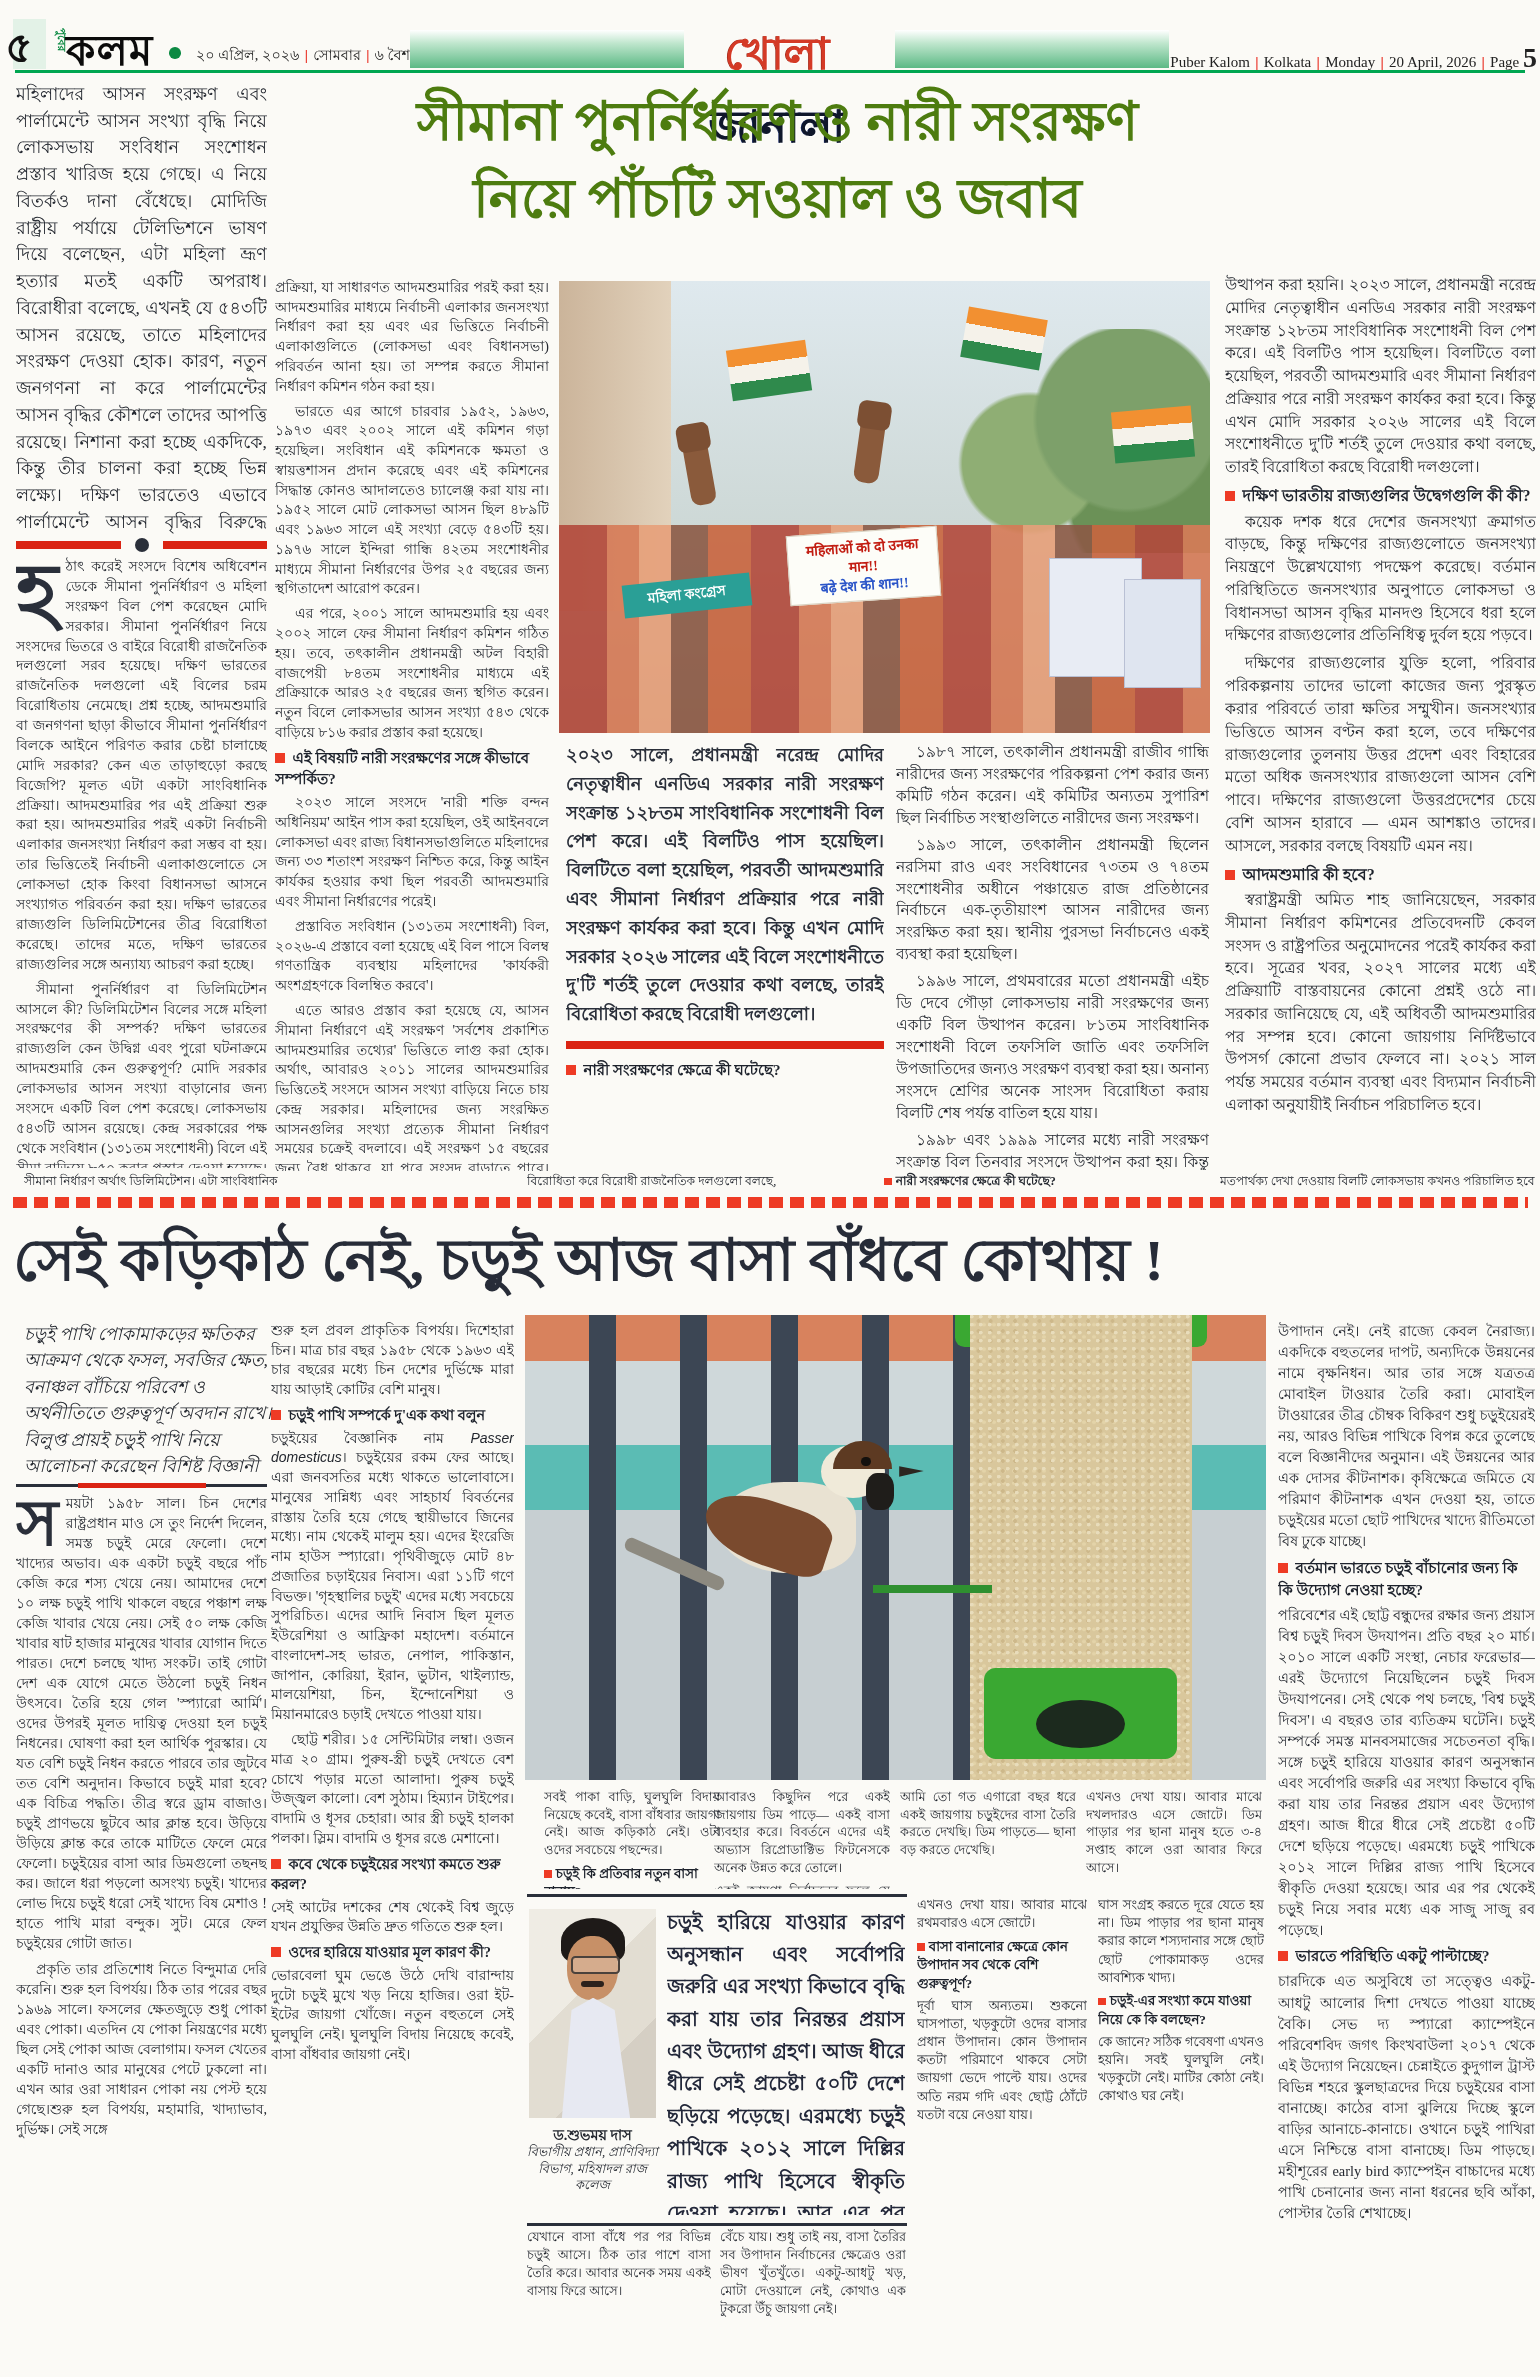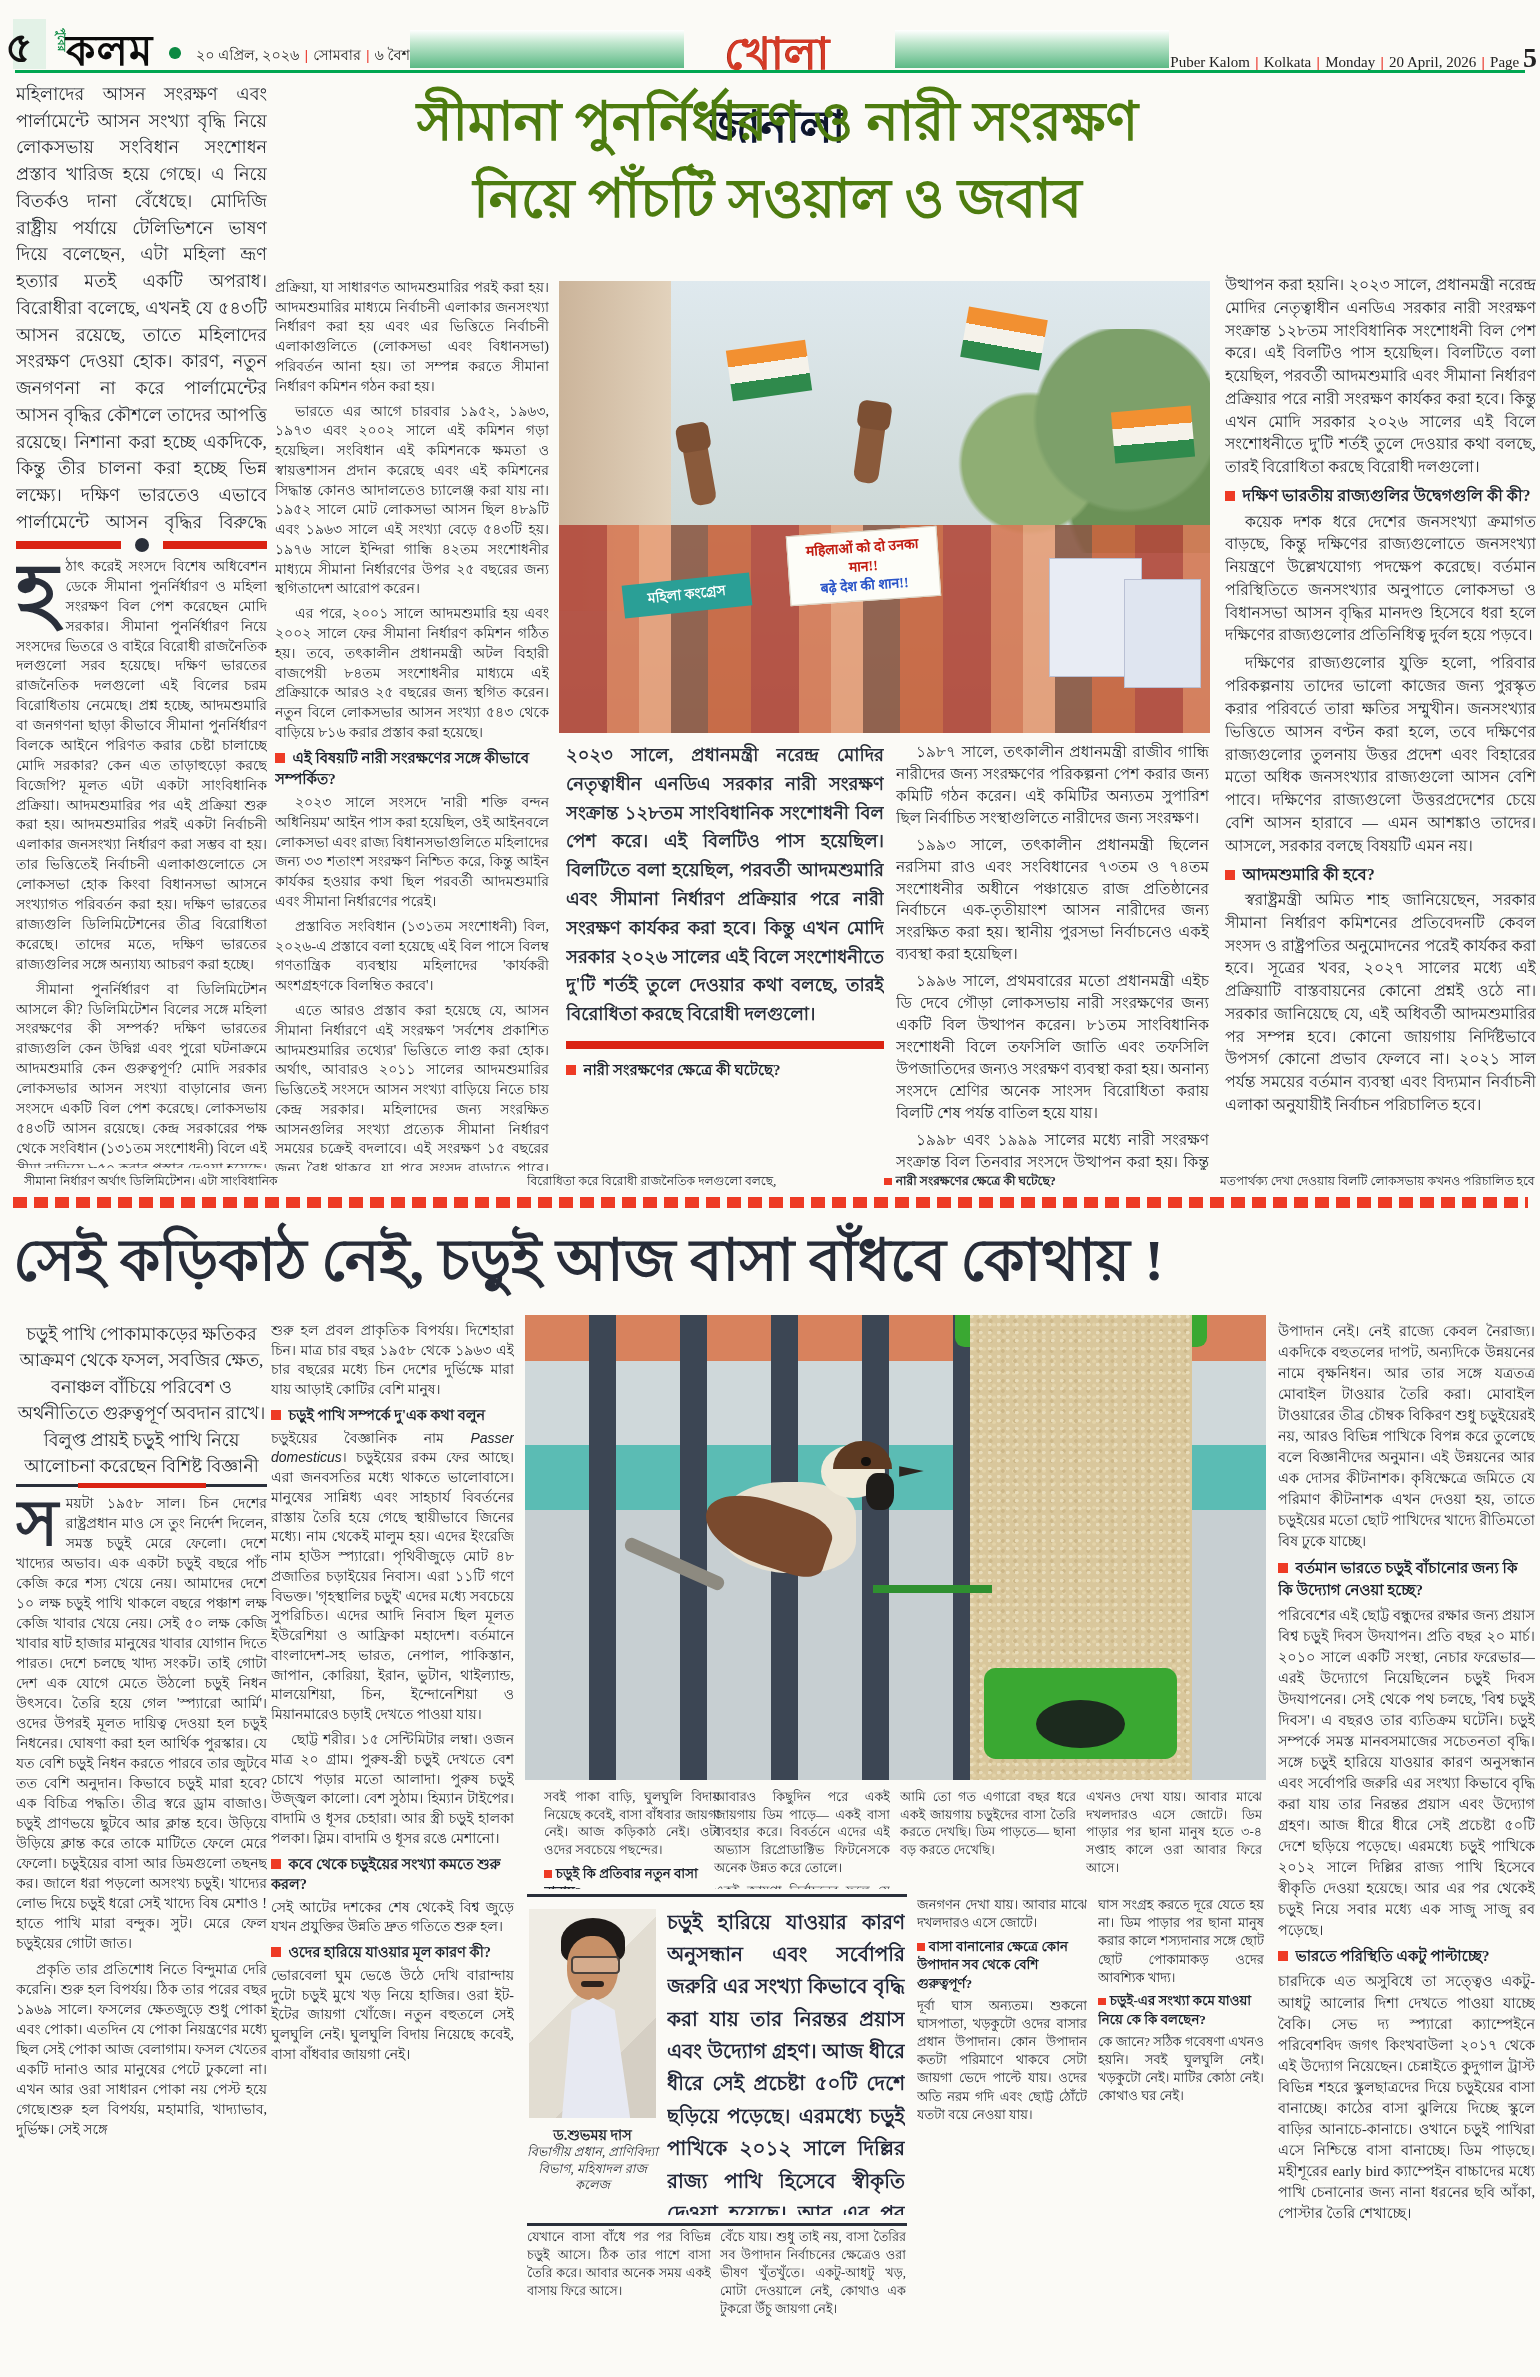--- a/index.html
+++ b/index.html
@@ -53,21 +53,21 @@
               color:#c21d12;font-weight:bold;text-align:center;padding:5.3px;}
   .p1-teal{position:absolute;background:#2a9f96;color:#fff;font-weight:bold;text-align:center;transform:rotate(-6deg);padding:4.3px 5.3px;}
   .p1-poster{position:absolute;background:#e8ecf4;border:1.1px solid #b9c0d4;}
   .p1-fist{position:absolute;width:24.5px;height:64px;background:#8a5a3b;border-radius:9.6px;}
   .p1-fist:after{content:"";position:absolute;top:-18px;left:-4.3px;width:33px;height:28px;background:#7c4f33;border-radius:7.5px;}
   
   .dotdiv{left:13.3px;top:1197px;width:1515px;height:10.7px;
           background:repeating-linear-gradient(90deg,#ee3b25 0 14px,transparent 14px 21px);}
   
   .a2-headline{left:13.3px;top:1223px;width:1342px;font-size:58px;font-weight:bold;color:#272c38;line-height:1.3;}
-  .a2-intro{left:16px;top:1321px;width:251px;height:156px;font-size:17.6px;line-height:1.5;text-align:center;}
+  .a2-intro{left:24px;top:1321px;width:251px;height:156px;font-size:17.6px;line-height:1.5;text-align:left;font-style:italic;}
   .a2-div{left:16px;top:1482px;width:251px;height:6.4px;display:flex;align-items:center;}
   .a2-div .k{flex:1;height:2.7px;background:#2a2f3a;}
   .a2-div .rd{width:128px;height:5.3px;background:#da2413;}
   .a2-col1{left:16px;top:1494px;width:251px;height:880px;font-size:14px;line-height:1.43;}
   .a2-col2{left:271px;top:1321px;width:243px;height:1053px;font-size:14px;line-height:1.41;}
   .latin{font-family:"Liberation Sans",sans-serif;}
   
   .photo2{left:525px;top:1315px;width:741px;height:465px;background:linear-gradient(180deg,#d8825d 0 10%,#cfd8da 10% 28%,#5bbcb4 28% 42%,#c7cfd2 42% 100%);overflow:hidden;}
   .p2-bars{position:absolute;left:0;top:0;width:62%;height:100%;
            background:repeating-linear-gradient(90deg,transparent 0 64px,#3c4654 64px 91px);}
@@ -262,21 +262,21 @@
     <div class="pq-glass"></div>
     <div class="pq-mou"></div>
     <div class="pq-shirt"></div>
   </div>
   <div class="pq-capname">ড.শুভময় দাস</div>
   <div class="pq-caprole">বিভাগীয় প্রধান, প্রাণিবিদ্যা বিভাগ, মহিষাদল রাজ কলেজ</div>
   <div class="pq-text">চড়ুই হারিয়ে যাওয়ার কারণ অনুসন্ধান এবং সর্বোপরি জরুরি এর সংখ্যা কিভাবে বৃদ্ধি করা যায় তার নিরন্তর প্রয়াস এবং উদ্যোগ গ্রহণ। আজ ধীরে ধীরে সেই প্রচেষ্টা ৫০টি দেশে ছড়িয়ে পড়েছে। এরমধ্যে চড়ুই পাখিকে ২০১২ সালে দিল্লির রাজ্য পাখি হিসেবে স্বীকৃতি দেওয়া হয়েছে। আর এর পর থেকেই চড়ুই নিয়ে সবার মধ্যে এক সাজু সাজু রব পড়েছে।</div>
 </div>
 
 <div class="col colE" style="left:917px;width:170px;">
-  <p class="bp noind">জনগণন দেখা যায়। আবার মাঝে দখলদারও এসে জোটে।</p>
+  <p class="bp noind">এখনও দেখা যায়। আবার মাঝে রথমবারও এসে জোটে।</p>
   <p class="subhead" style="font-size:13.3px;"><span class="sqb" style="width:7.5px;height:7.5px;margin-right:4.3px;"></span><span>বাসা বানানোর ক্ষেত্রে কোন উপাদান সব থেকে বেশি গুরুত্বপূর্ণ?</span></p>
   <p class="bp noind">দূর্বা ঘাস অন্যতম। শুকনো ঘাসপাতা, খড়কুটো ওদের বাসার প্রধান উপাদান। কোন উপাদান কতটা পরিমাণে থাকবে সেটা জায়গা ভেদে পাল্টে যায়। ওদের অতি নরম গদি এবং ছোট্ট ঠোঁটে যতটা বয়ে নেওয়া যায়।</p>
 </div>
 <div class="col colE" style="left:1098px;width:166px;">
   <p class="bp noind">ঘাস সংগ্রহ করতে দূরে যেতে হয় না। ডিম পাড়ার পর ছানা মানুষ করার কালে শস্যদানার সঙ্গে ছোট ছোট পোকামাকড় ওদের আবশ্যিক খাদ্য।</p>
   <p class="subhead" style="font-size:13.3px;"><span class="sqb" style="width:7.5px;height:7.5px;margin-right:4.3px;"></span><span>চড়ুই-এর সংখ্যা কমে যাওয়া নিয়ে কে কি বলছেন?</span></p>
   <p class="bp noind">কে জানে? সঠিক গবেষণা এখনও হয়নি। সবই ঘুলঘুলি নেই। খড়কুটো নেই। মাটির কোঠা নেই। কোথাও ঘর নেই।</p>
 </div>
 
 <div class="col a2-colF">

